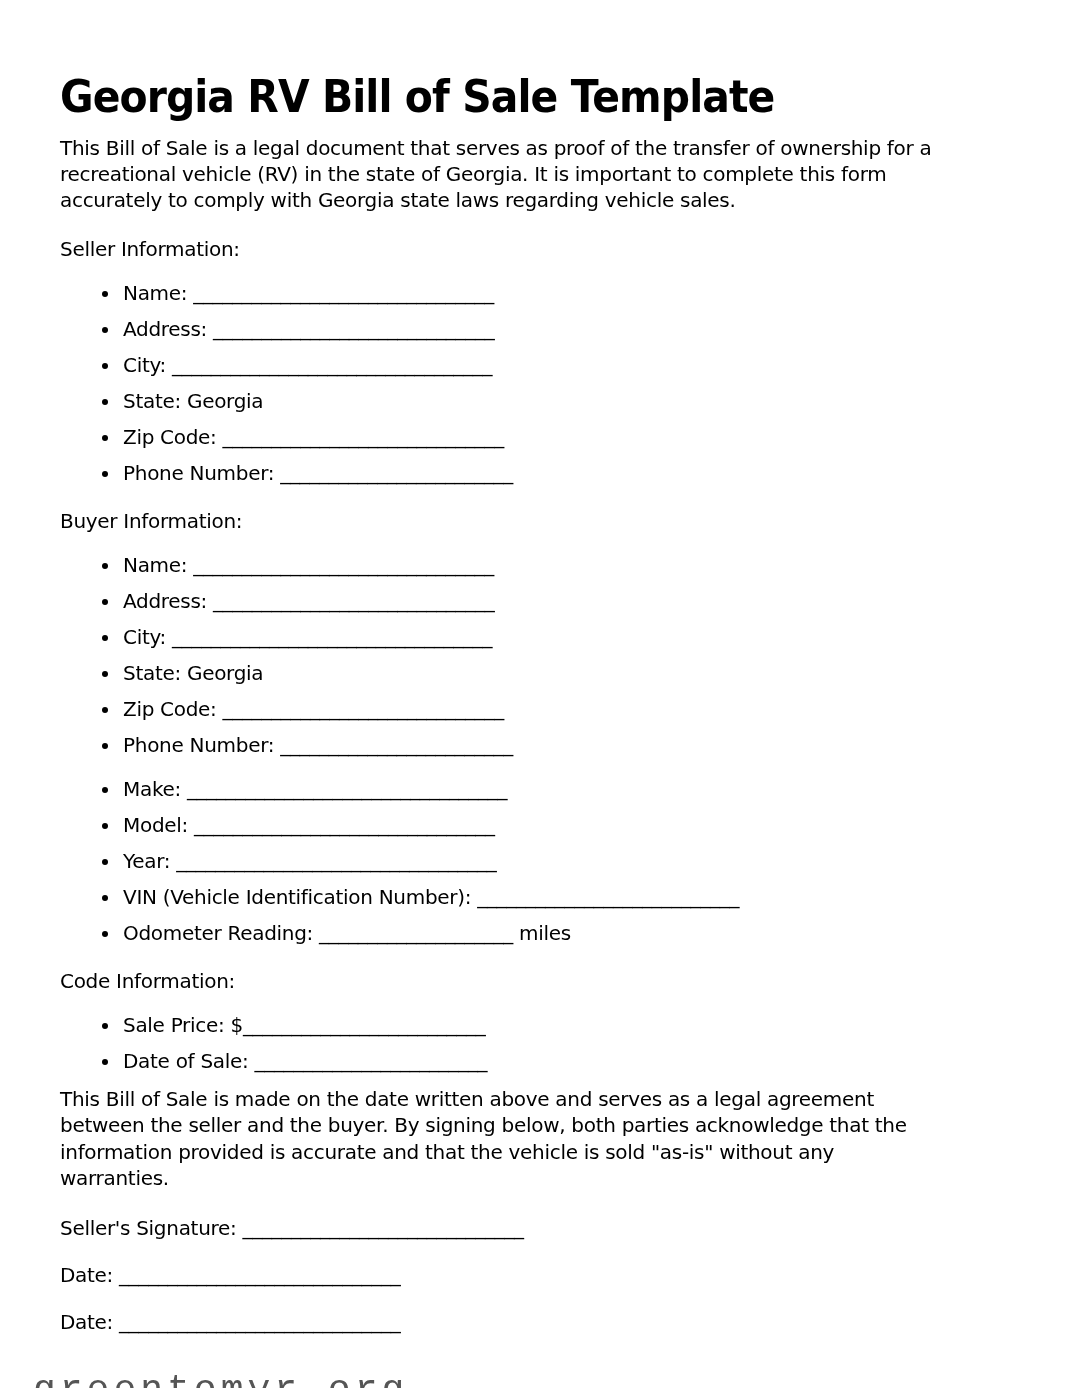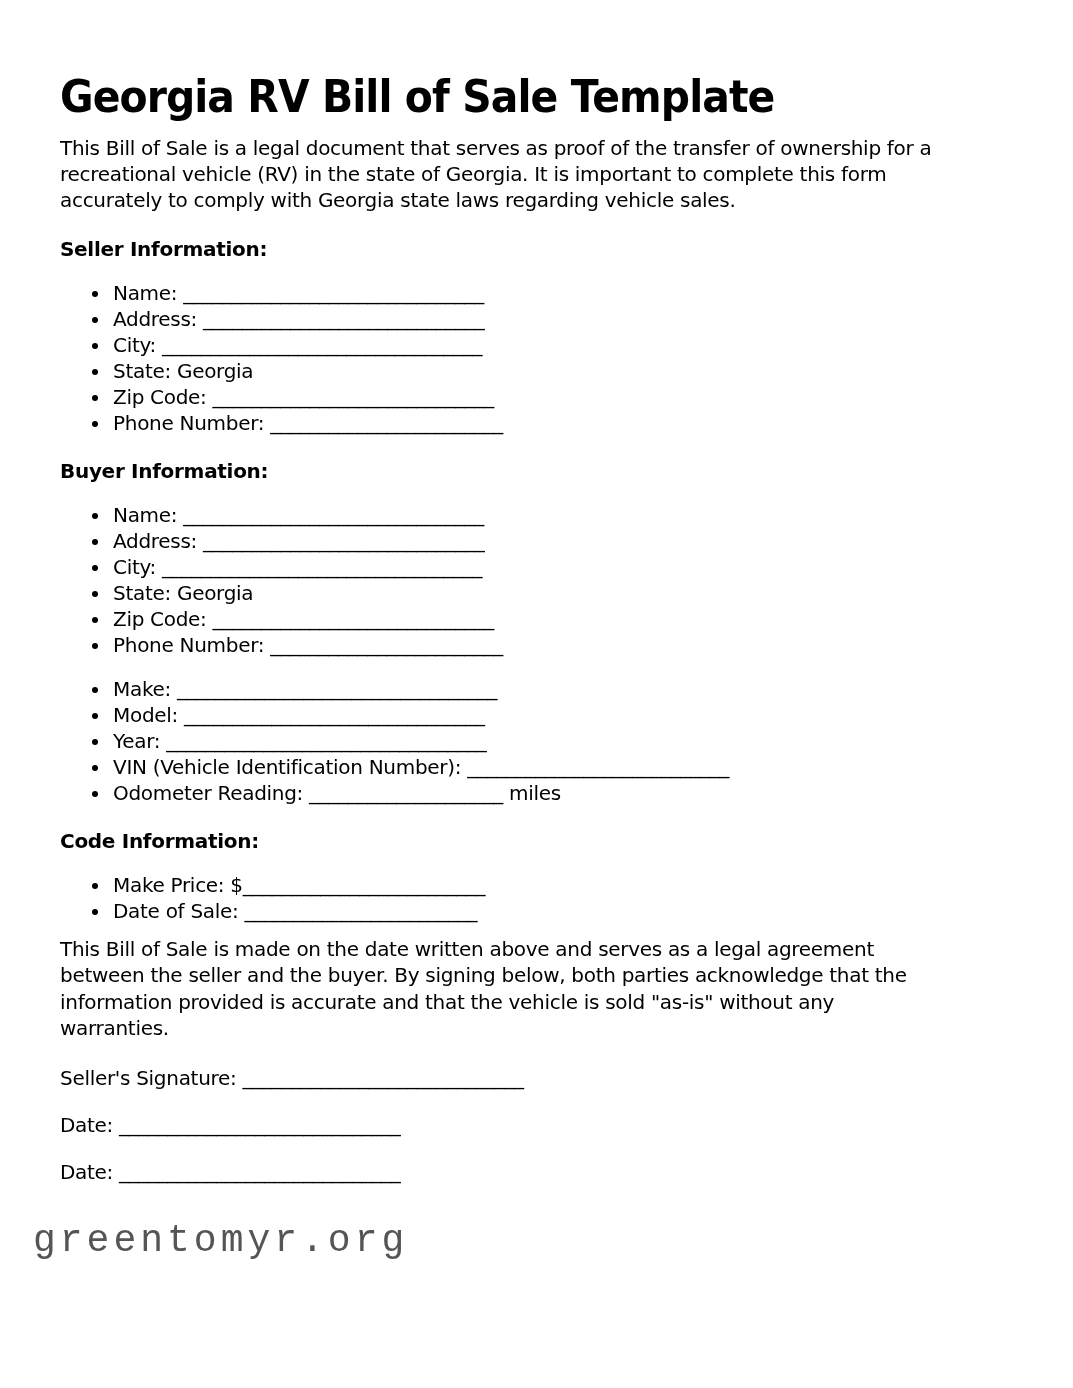--- a/index.html
+++ b/index.html
@@ -32,32 +32,32 @@
     transform-origin: left bottom;
     white-space: nowrap;
   }
   .para {
     white-space: pre-line;
     line-height: 1.32;
     margin: 12px 0 0 0;
   }
   .section-heading {
     font-size: 20px;
-    font-weight: bold;
+    font-weight: normal;
     line-height: 1.3;
     margin: 22px 0 0 0;
   }
   ul.field-list {
     margin: 18px 0 0 0;
     padding: 0 0 0 51px;
     line-height: 1.3;
     list-style: disc;
   }
   ul.field-list li {
-    margin: 0;
+    margin: 10px;
     padding-left: 2px;
     white-space: nowrap;
   }
   .sig-line {
     font-weight: normal;
     line-height: 1.3;
     margin: 21px 0 0 0;
     white-space: nowrap;
   }
   .sig-line.first {
@@ -106,21 +106,21 @@
   <ul class="field-list">
     <li>Make: _________________________________</li>
     <li>Model: _______________________________</li>
     <li>Year: _________________________________</li>
     <li>VIN (Vehicle Identification Number): ___________________________</li>
     <li>Odometer Reading: ____________________ miles</li>
   </ul>
 
   <h2 class="section-heading">Code Information:</h2>
   <ul class="field-list">
-    <li>Make Price: $_________________________</li>
+    <li>Sale Price: $_________________________</li>
     <li>Date of Sale: ________________________</li>
   </ul>
 
   <p class="para">This Bill of Sale is made on the date written above and serves as a legal agreement
 between the seller and the buyer. By signing below, both parties acknowledge that the
 information provided is accurate and that the vehicle is sold "as-is" without any
 warranties.</p>
 
   <p class="sig-line first">Seller's Signature: _____________________________</p>
   <p class="sig-line">Date: _____________________________</p>

